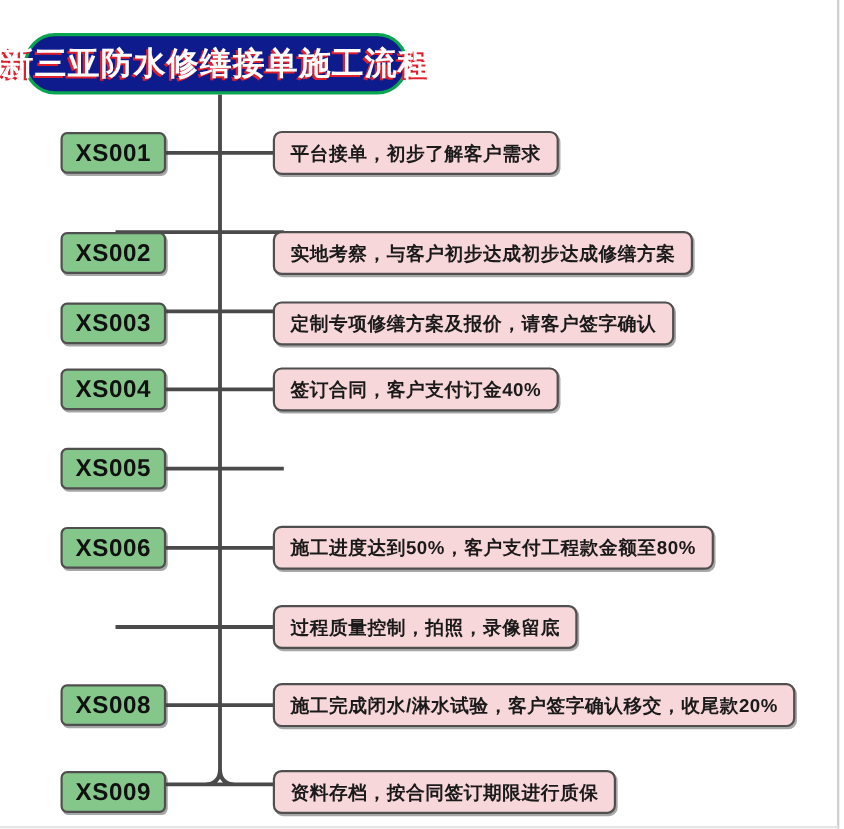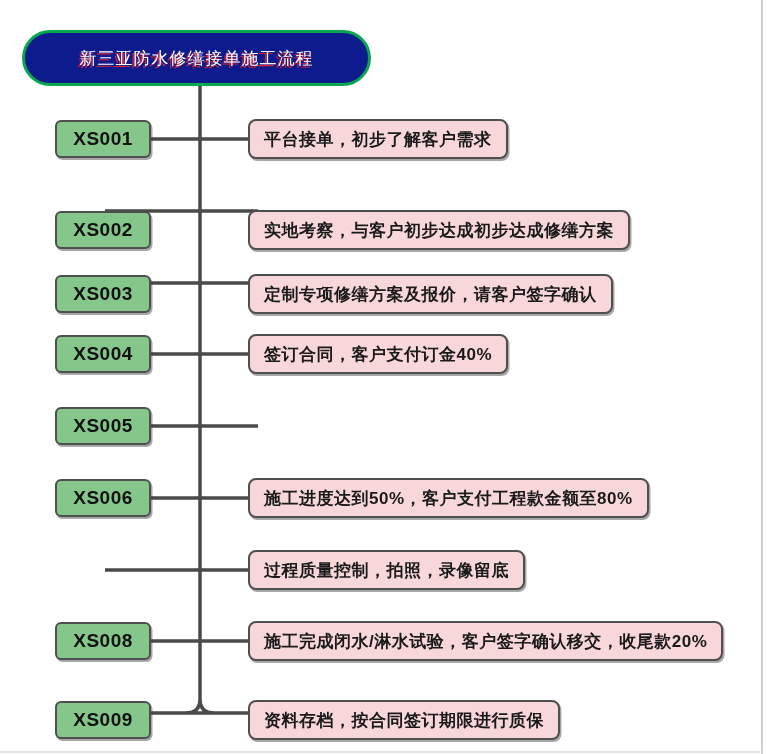--- a/index.html
+++ b/index.html
@@ -19,37 +19,37 @@
   .title{
     position:absolute;left:22px;top:30px;
     width:349px;height:56px;box-sizing:border-box;
     background:var(--title-fill,#0d1b8c);
     border:3px solid var(--title-border,#0aa550);
     border-radius:28px;
     display:flex;align-items:center;justify-content:center;
   }
   .title span{
     color:var(--title-text,#ffffff);
-    font-size:17px;font-weight:normal;letter-spacing:1px;
+    font-size:29px;font-weight:bold;letter-spacing:1px;
     text-shadow:-2px 2px 0 var(--title-text-shadow,#e01f2d);
     white-space:nowrap;
   }
 
   .row{position:absolute;left:0;width:100%;height:40px;}
   .code-box{
     position:absolute;left:55px;top:1px;
     width:96px;height:38px;box-sizing:border-box;
     background:var(--step-fill,#85c68b);
     border:2px solid var(--step-border,#4f4f4f);
     border-radius:6px;
     box-shadow:1.5px 2px 0 rgba(60,60,60,0.45);
     display:flex;align-items:center;justify-content:center;
   }
   .code-box span{
-    font-size:19px;font-weight:bold;color:#111111;letter-spacing:0.5px;
+    font-size:22px;font-weight:bold;color:#111111;letter-spacing:0.5px;
   }
   .desc-box{
     position:absolute;left:248px;top:0;
     height:40px;box-sizing:border-box;
     background:var(--desc-fill,#f8d7da);
     border:2px solid var(--desc-border,#4f4f4f);
     border-radius:8px;
     box-shadow:1.5px 2px 0 rgba(60,60,60,0.45);
     display:inline-flex;align-items:center;
     padding:4px 14px;

